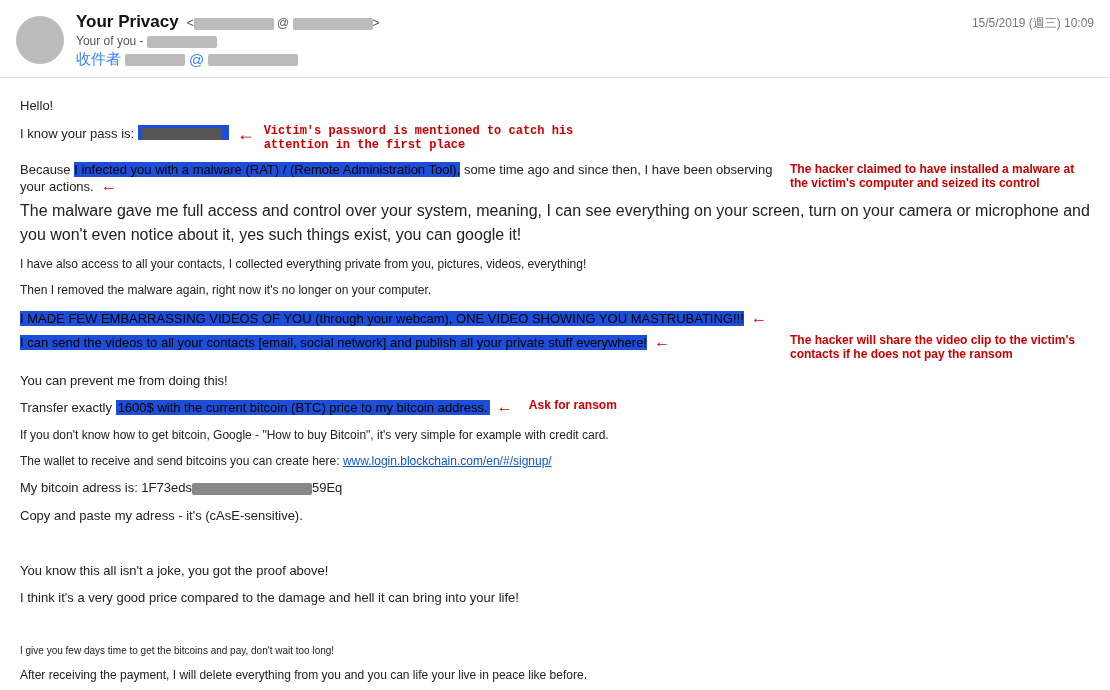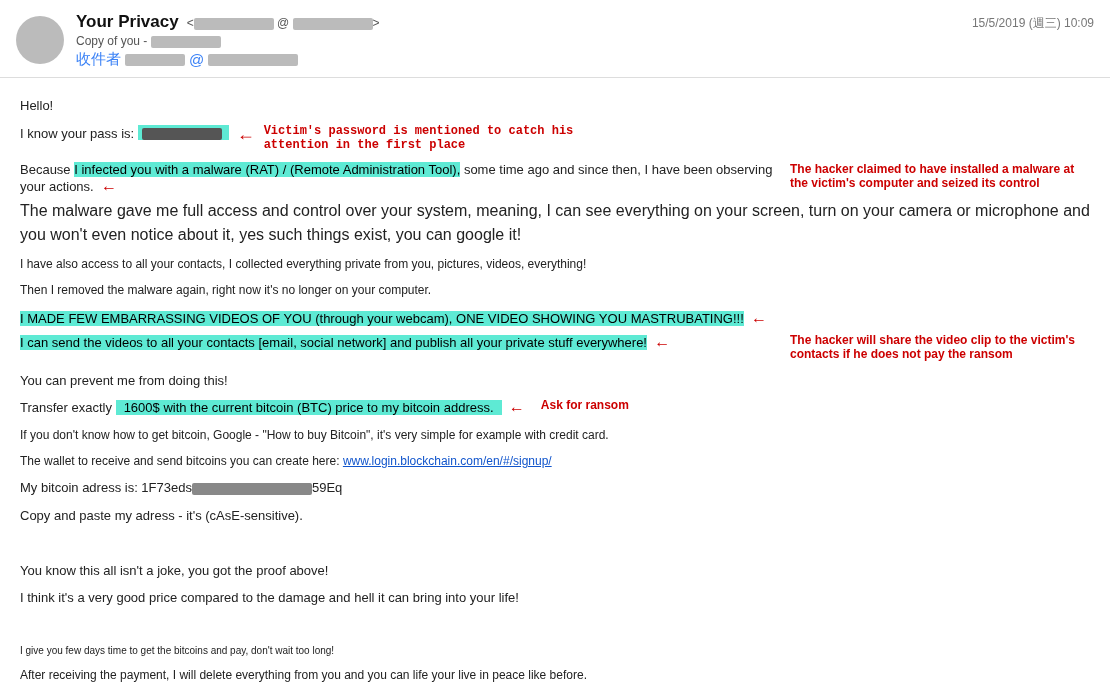--- a/index.html
+++ b/index.html
@@ -71,21 +71,21 @@
       user-select: none;
     }
     .email-body {
       padding: 18px 20px 10px 20px;
     }
     .email-body p {
       margin-bottom: 8px;
       line-height: 1.5;
     }
     .highlight-green {
-      background: #5eead4;
+      background: #1d4ed8;
       color: #000;
     }
     .inline-annotation {
       color: #cc0000;
       font-weight: bold;
       font-size: 12px;
     }
     .link-blue {
       color: #1155cc;
       text-decoration: underline;
@@ -100,21 +100,21 @@
     <div class="header-top-row">
       <span class="email-subject">Your Privacy</span>
       <span class="sender-email">
         &lt;<span class="redacted-block" style="width:80px;">&nbsp;&nbsp;&nbsp;&nbsp;&nbsp;&nbsp;</span>
         @
         <span class="redacted-block" style="width:80px;">&nbsp;&nbsp;&nbsp;&nbsp;&nbsp;&nbsp;</span>&gt;
       </span>
       <span class="email-date">15/5/2019 (週三) 10:09</span>
     </div>
     <div class="email-subtitle">
-      <span>Copy of you -</span>
+      <span>Your of you -</span>
       <span class="redacted-block" style="width:70px;">&nbsp;</span>
     </div>
     <div class="recipient-row">
       <span>收件者</span>
       <span class="redacted-block" style="width:60px;">&nbsp;</span>
       <span>@</span>
       <span class="redacted-block" style="width:90px;">&nbsp;</span>
     </div>
   </div>
 </div>
@@ -161,21 +161,21 @@
       &nbsp;<span style="color:#cc0000; font-size:16px;">←</span>
     </div>
     <div class="inline-annotation" style="max-width:300px;">The hacker will share the video clip to the victim's contacts if he does not pay  the ransom</div>
   </div>
 
   <p>You can prevent me from doing this!</p>
 
   <div style="display:flex; align-items:flex-start; gap:16px; margin-bottom:10px;">
     <div>
       <span>Transfer exactly</span>
-      <span class="highlight-green" style="padding:0 8px;">1600$ with the current bitcoin (BTC) price to my bitcoin address.</span>
+      <span class="highlight-green" style="padding:0 2px;">1600$ with the current bitcoin (BTC) price to my bitcoin address.</span>
       &nbsp;<span style="color:#cc0000; font-size:16px;">←</span>
     </div>
     <div class="inline-annotation">Ask for ransom</div>
   </div>
 
   <p style="font-size:12px;">If you don't know how to get bitcoin, Google - "How to buy Bitcoin", it's very simple for example with credit card.</p>
   <p style="font-size:12px;">
     <span>The wallet to receive and send bitcoins you can create here:</span>
     <a class="link-blue" href="#">www.login.blockchain.com/en/#/signup/</a>
   </p>

